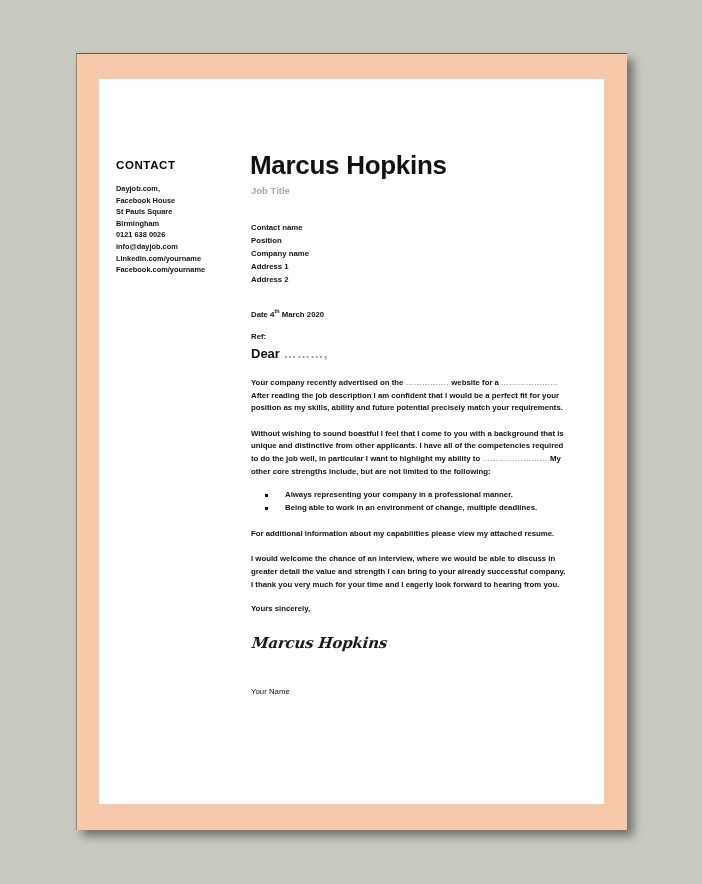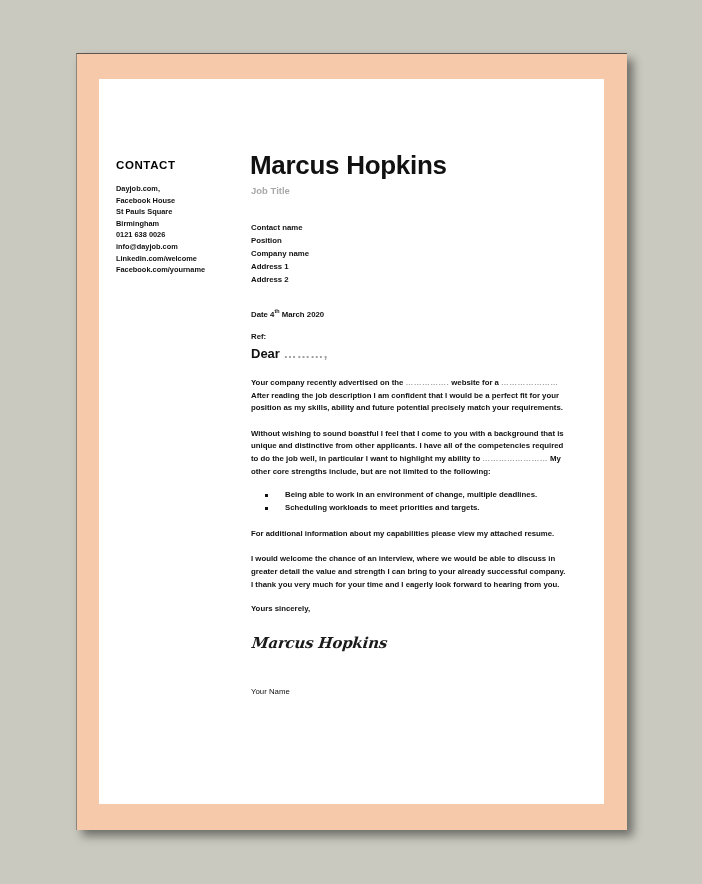--- a/index.html
+++ b/index.html
@@ -216,21 +216,21 @@
     <div id="sheet-body">
 
       <div id="contact-col">
         <div id="contact-heading">CONTACT</div>
         <div class="contact-line">Dayjob.com,</div>
         <div class="contact-line">Facebook House</div>
         <div class="contact-line">St Pauls Square</div>
         <div class="contact-line">Birmingham</div>
         <div class="contact-line">0121 638 0026</div>
         <div class="contact-line">info@dayjob.com</div>
-        <div class="contact-line">Linkedin.com/welcome</div>
+        <div class="contact-line">Linkedin.com/yourname</div>
         <div class="contact-line">Facebook.com/yourname</div>
       </div>
 
       <div id="main-col">
 
         <div id="applicant-name">Marcus Hopkins</div>
         <div id="job-title">Job Title</div>
 
         <div id="recipient-block">
           <div class="recipient-line">Contact name</div>
@@ -246,22 +246,22 @@
 
         <div id="salutation-line"><span>Dear </span><span class="dots">………,</span></div>
 
         <div id="letter-body">
 
           <p class="para"><span>Your company recently advertised on the </span><span class="dots">…………….</span><span> website for a </span><span class="dots">…………………</span><span> After reading the job description I am confident that I would be a perfect fit for your position as my skills, ability and future potential precisely match your requirements.</span></p>
 
           <p class="para tight"><span>Without wishing to sound boastful I feel that I come to you with a background that is unique and distinctive from other applicants. I have all of the competencies required to do the job well, in particular I want to highlight my ability to </span><span class="dots">……………………</span><span> My other core strengths include, but are not limited to the following:</span></p>
 
           <ul id="strengths">
+            <li>Always representing your company in a professional manner.</li>
             <li>Being able to work in an environment of change, multiple deadlines.</li>
-            <li>Scheduling workloads to meet priorities and targets.</li>
           </ul>
 
           <p class="para">For additional information about my capabilities please view my attached resume.</p>
 
           <p class="para">I would welcome the chance of an interview, where we would be able to discuss in greater detail the value and strength I can bring to your already successful company. I thank you very much for your time and I eagerly look forward to hearing from you.</p>
 
           <div id="signoff">Yours sincerely,</div>
 
           <div id="signature">Marcus Hopkins</div>
 

